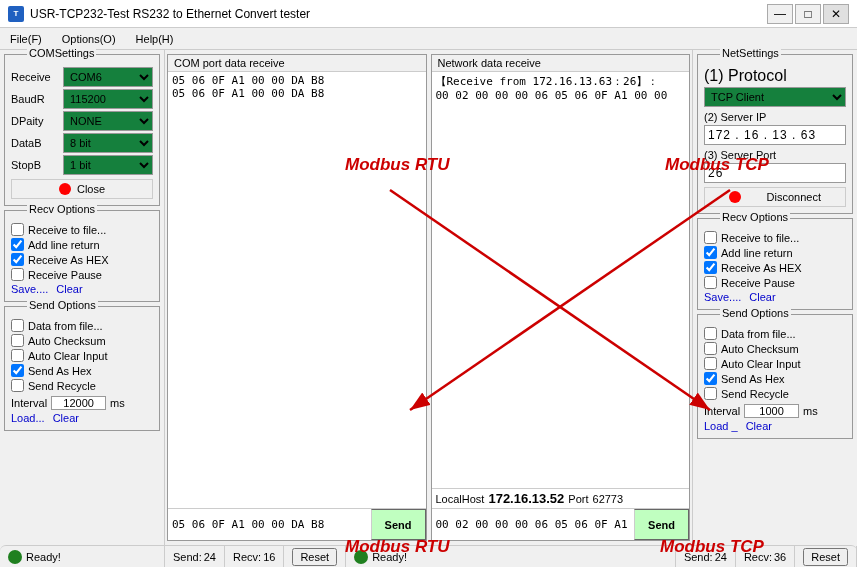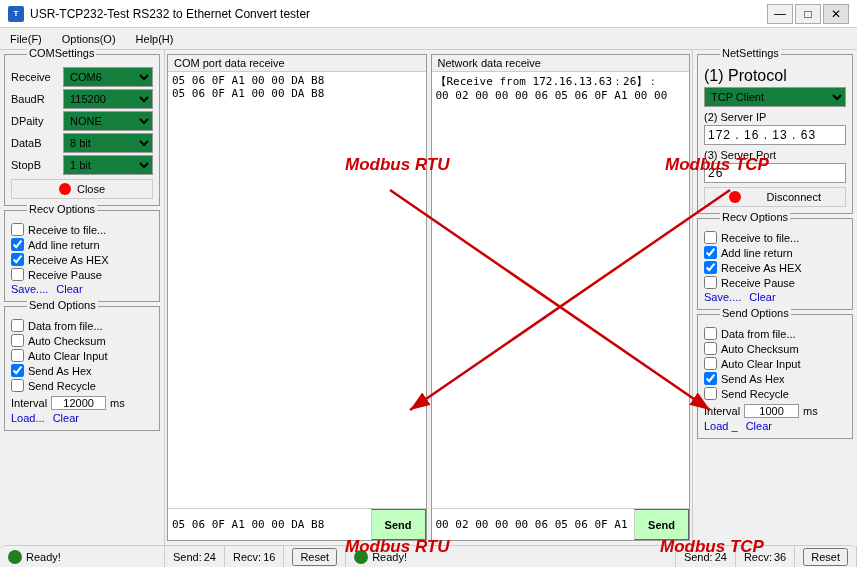--- a/index.html
+++ b/index.html
@@ -516,20 +516,26 @@
             <input type="text" class="data-input" value="05 06 0F A1 00 00 DA B8" style="">
             <button class="send-button">Send</button>
           </div>
         </div>
 
         <div class="data-panel">
           <div class="data-panel-title">Network data receive</div>
           <div class="data-area">
             <div style="font-family:monospace;font-size:11px;">【Receive from 172.16.13.63：26】：</div>
             <div style="font-family:monospace;font-size:11px;">00 02 00 00 00 06 05 06 0F A1 00 00</div>
+          </div>
+          <div class="network-bottom">
+            <span class="network-label">LocalHost</span>
+            <span class="network-ip">172.16.13.52</span>
+            <span class="network-port-label">Port</span>
+            <span class="network-port">62773</span>
           </div>
           <div class="input-row">
             <input type="text" class="data-input" value="00 02 00 00 00 06 05 06 0F A1  00 00" style="">
             <button class="send-button">Send</button>
           </div>
         </div>
 
       </div>
 
       <div class="overlay-labels">

